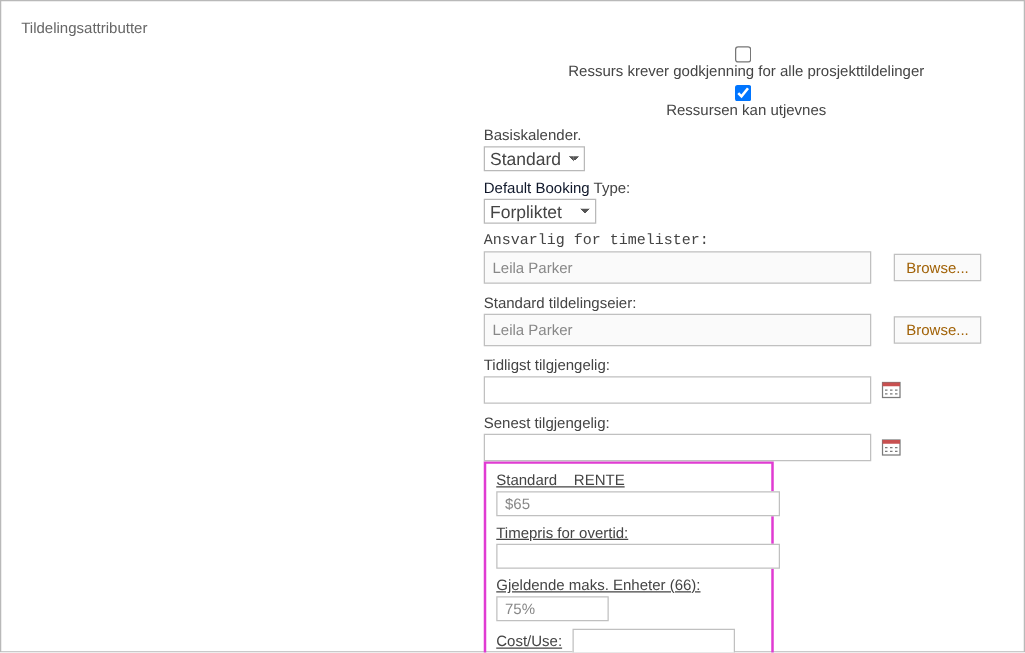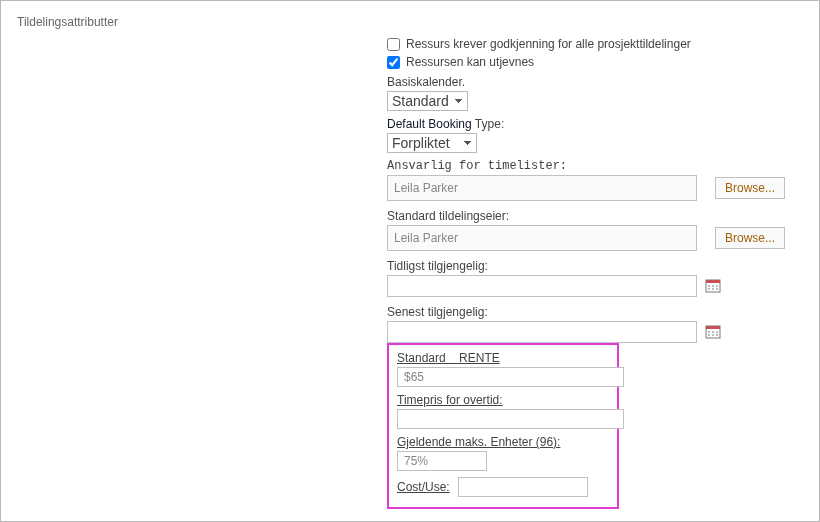--- a/index.html
+++ b/index.html
@@ -20,21 +20,21 @@
   .section-title {
     color: #666;
     font-size: 12px;
     margin-bottom: 8px;
   }
   .content {
     margin-left: 370px;
     width: 420px;
   }
   .row { display: flex; align-items: center; }
-  .checkbox-row { margin-bottom: 4px; display:flex; align-items:center; }
+  .checkbox-row { margin-bottom: 4px; display:flex; align-items:center;flex-direction:column; }
   .checkbox-row input { margin: 0 6px 0 0; }
   .label { color: #444; margin-bottom: 2px; margin-top: 6px; display:block; }
   .label-dim { color: #0f172a; }
   select {
     border: 1px solid #b9b9b9;
     background: #fff;
     height: 20px;
     font-size: 14px;
     padding: 0 18px 0 4px;
     appearance: none;
@@ -170,21 +170,21 @@
       </span>
     </div>
 
     <div class="highlight-box">
       <span class="label" style="margin-top:0;">Standard&nbsp;&nbsp;&nbsp;&nbsp;RENTE</span>
       <input class="sm-input" value="$65" style="">
 
       <span class="label">Timepris for overtid:</span>
       <input class="sm-input" value="" style="">
 
-      <span class="label">Gjeldende maks. Enheter (96):</span>
+      <span class="label">Gjeldende maks. Enheter (66):</span>
       <input class="xs-input" value="75%" style="">
 
       <div class="cost-row">
         <span>Cost/Use:</span>
         <input class="xs-input" style="width: 130px;" value="">
       </div>
     </div>
 
   </div>
 </div>

